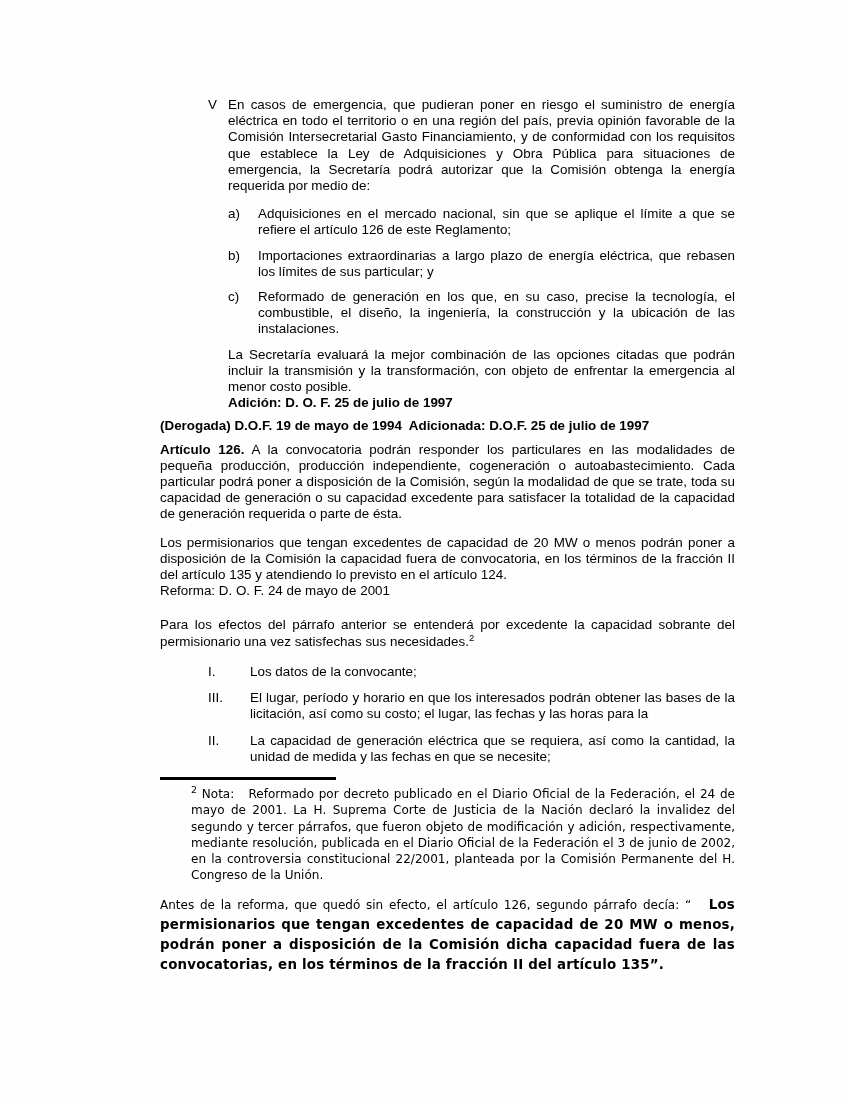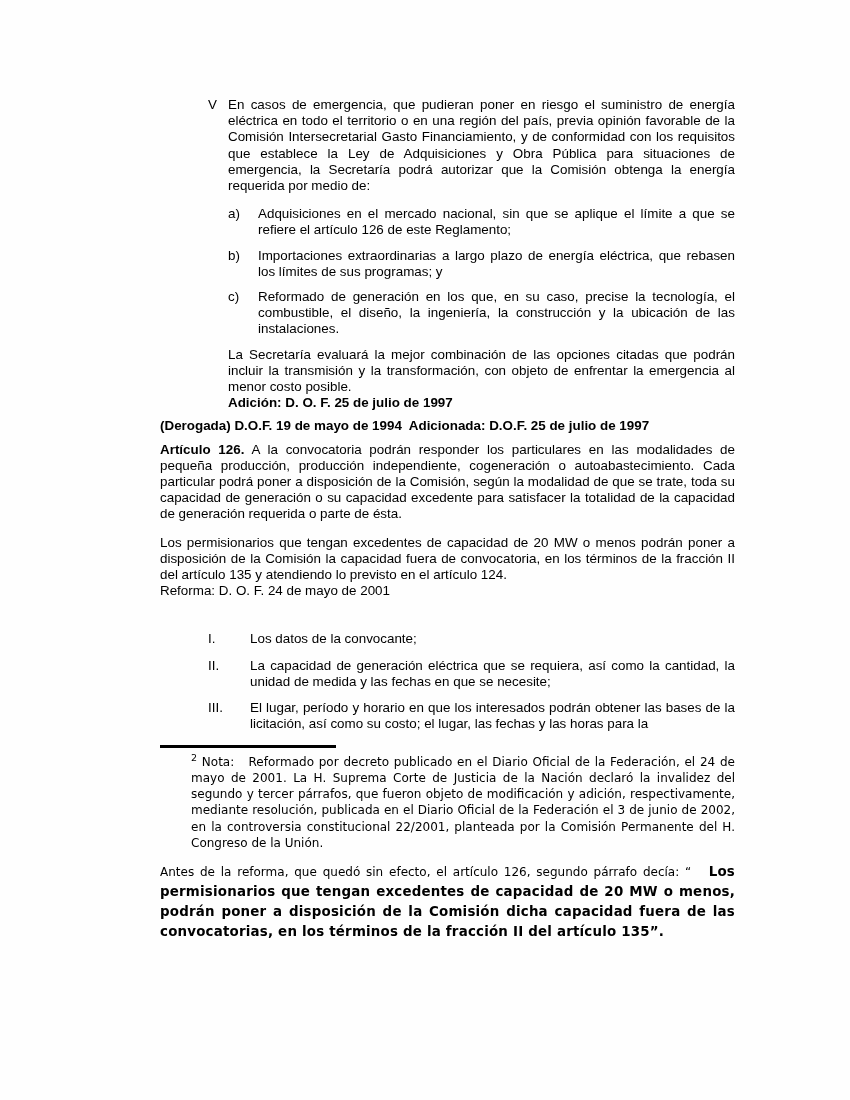--- a/index.html
+++ b/index.html
@@ -85,54 +85,55 @@
     <span class="frac-label">V</span>
     <span class="frac-text just">En casos de emergencia, que pudieran poner en riesgo el suministro de energía eléctrica en todo el territorio o en una región del país, previa opinión favorable de la Comisión Intersecretarial Gasto Financiamiento, y de conformidad con los requisitos que establece la Ley de Adquisiciones y Obra Pública para situaciones de emergencia, la Secretaría podrá autorizar que la Comisión obtenga la energía requerida por medio de:</span>
   </div>
 
   <div class="letter-row">
     <span class="letter-label">a)</span>
     <span class="letter-text just">Adquisiciones en el mercado nacional, sin que se aplique el límite a que se refiere el artículo 126 de este Reglamento;</span>
   </div>
   <div class="letter-row">
     <span class="letter-label">b)</span>
-    <span class="letter-text just">Importaciones extraordinarias a largo plazo de energía eléctrica, que rebasen los límites de sus programas; y</span>
+    <span class="letter-text just">Importaciones extraordinarias a largo plazo de energía eléctrica, que rebasen los límites de sus particular; y</span>
   </div>
   <div class="letter-row">
     <span class="letter-label">c)</span>
     <span class="letter-text just">Reformado de generación en los que, en su caso, precise la tecnología, el combustible, el diseño, la ingeniería, la construcción y la ubicación de las instalaciones.</span>
   </div>
 
   <p class="para sub-indent just">La Secretaría evaluará la mejor combinación de las opciones citadas que podrán incluir la transmisión y la transformación, con objeto de enfrentar la emergencia al menor costo posible.</p>
   <p class="para sub-indent note">Adición: D. O. F. 25 de julio de 1997</p>
 
   <p class="para derogada pre">(Derogada) D.O.F. 19 de mayo de 1994  Adicionada: D.O.F. 25 de julio de 1997</p>
 
   <p class="para body-para just"><b>Artículo 126.</b> <span>A la convocatoria podrán responder los particulares en las modalidades de pequeña producción, producción independiente, cogeneración o  autoabastecimiento. Cada particular podrá poner a disposición de la Comisión, según la modalidad de que se trate, toda su capacidad de generación o su capacidad excedente para satisfacer la totalidad de la capacidad de generación requerida o parte de ésta.</span></p>
 
   <p class="para just">Los permisionarios que tengan excedentes de capacidad de 20 MW o menos podrán poner a disposición de la Comisión la capacidad fuera de convocatoria, en los términos de la fracción II del artículo 135 y atendiendo lo previsto en el artículo 124.</p>
   <p class="para tail-line">Reforma: D. O. F. 24 de mayo de 2001</p>
 
   <div class="gap-18"></div>
 
+  <p class="para just"><span>Para los efectos del párrafo anterior se entenderá por excedente la capacidad sobrante del permisionario una vez satisfechas sus necesidades.</span><sup>2</sup></p>
 
   <div class="gap-14"></div>
 
 
   <div class="roman-row">
     <span class="roman-label">I.</span>
     <span class="roman-text just">Los datos de la convocante;</span>
   </div>
   <div class="roman-row">
+    <span class="roman-label">III.</span>
+    <span class="roman-text just">El lugar, período y horario en que los interesados podrán obtener las bases de la licitación, así como su costo; el lugar, las fechas y las horas para la</span>
+  </div>
+  <div class="roman-row">
     <span class="roman-label">II.</span>
     <span class="roman-text just">La capacidad de generación eléctrica que se requiera, así como la cantidad, la unidad de medida y las fechas en que se necesite;</span>
-  </div>
-  <div class="roman-row">
-    <span class="roman-label">III.</span>
-    <span class="roman-text just">El lugar, período y horario en que los interesados podrán obtener las bases de la licitación, así como su costo; el lugar, las fechas y las horas para la</span>
   </div>
 
   <hr class="fn-sep">
 
   <div class="footnote">
     <p class="para fn-para just"><sup>2</sup> <span>Nota:</span>&nbsp;&nbsp; <span>Reformado por decreto publicado en el Diario Oficial de la Federación, el 24 de mayo de 2001. La H. Suprema Corte de Justicia de la Nación declaró la invalidez del segundo y tercer párrafos, que fueron objeto de modificación y adición, respectivamente, mediante resolución, publicada en el Diario Oficial de la Federación el 3 de junio de 2002, en la controversia constitucional 22/2001, planteada por la Comisión Permanente del H. Congreso de la Unión.</span></p>
     <p class="para antes just"><span>Antes de la reforma, que quedó sin efecto, el artículo 126, segundo párrafo decía: “</span>&nbsp;&nbsp; <b>Los permisionarios que tengan excedentes de capacidad de 20 MW o menos, podrán poner a disposición de la Comisión dicha capacidad fuera de las convocatorias, en los términos de la fracción II del artículo 135”.</b></p>
   </div>
 
 </div>

